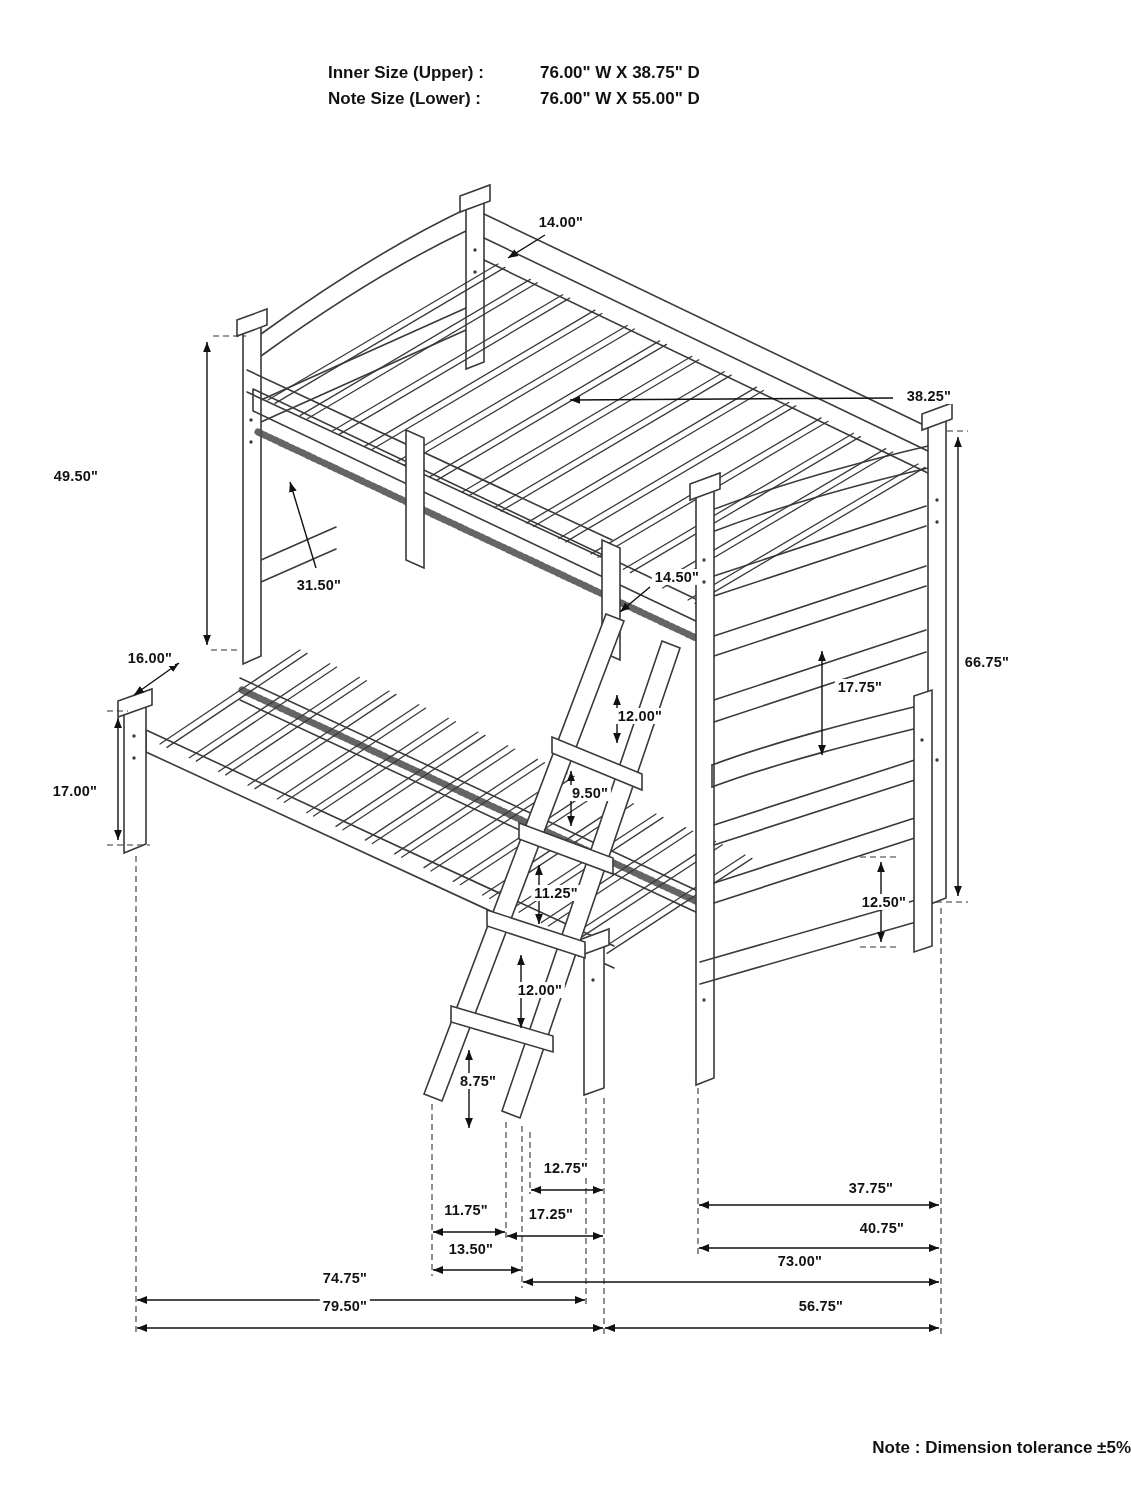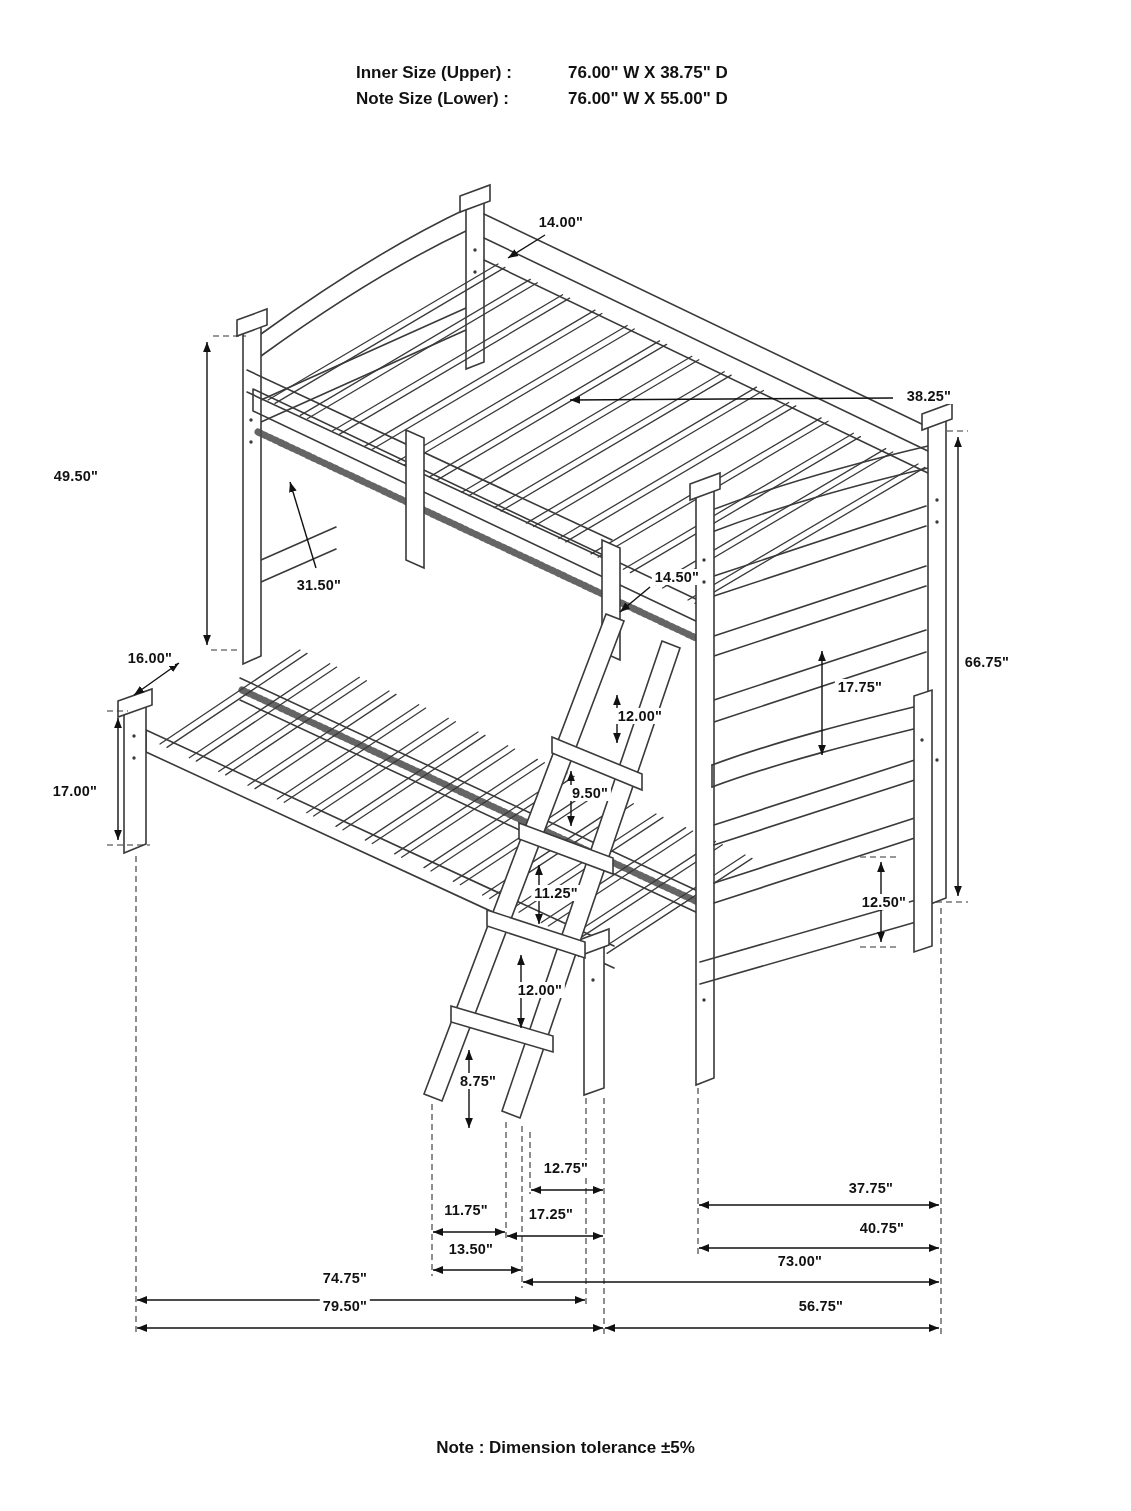--- a/index.html
+++ b/index.html
@@ -8,33 +8,33 @@
     width:1131px;height:1511px;
     margin:0 auto;
     background:#ffffff;
     font-family:"Liberation Sans", sans-serif;
     overflow:hidden;
   }
   svg{position:absolute;left:0;top:0;}
   .hatch{stroke-width:7;stroke-dasharray:3 3;stroke:#4a4a4a;opacity:.85;}
   .header{
     position:absolute;left:328px;top:60px;
-    font-size:17px;font-weight:bold;color:#111;line-height:1.5;margin-left:28px;
+    font-size:17px;font-weight:bold;color:#111;line-height:1.5;
   }
   .hrow{display:flex;}
   .hlabel{width:212px;}
   .hvalue{white-space:pre;}
   .dim{
     position:absolute;transform:translate(-50%,-50%);
     font-size:14.5px;font-weight:bold;color:#111;
     background:#fff;padding:0 3px;white-space:nowrap;letter-spacing:.2px;
   }
   .note{
     position:absolute;left:0;right:0;top:1438px;
-    text-align:center;font-size:17px;font-weight:bold;color:#111;
+    text-align:right;font-size:17px;font-weight:bold;color:#111;
   }
 </style>
 </head>
 <body>
 
 <div class="page">
 
   <svg width="1131" height="1511" viewBox="0 0 1131 1511">
     <defs>
       <marker id="arr" viewBox="0 0 10 10" refX="9" refY="5" markerWidth="8" markerHeight="8" orient="auto-start-reverse">

